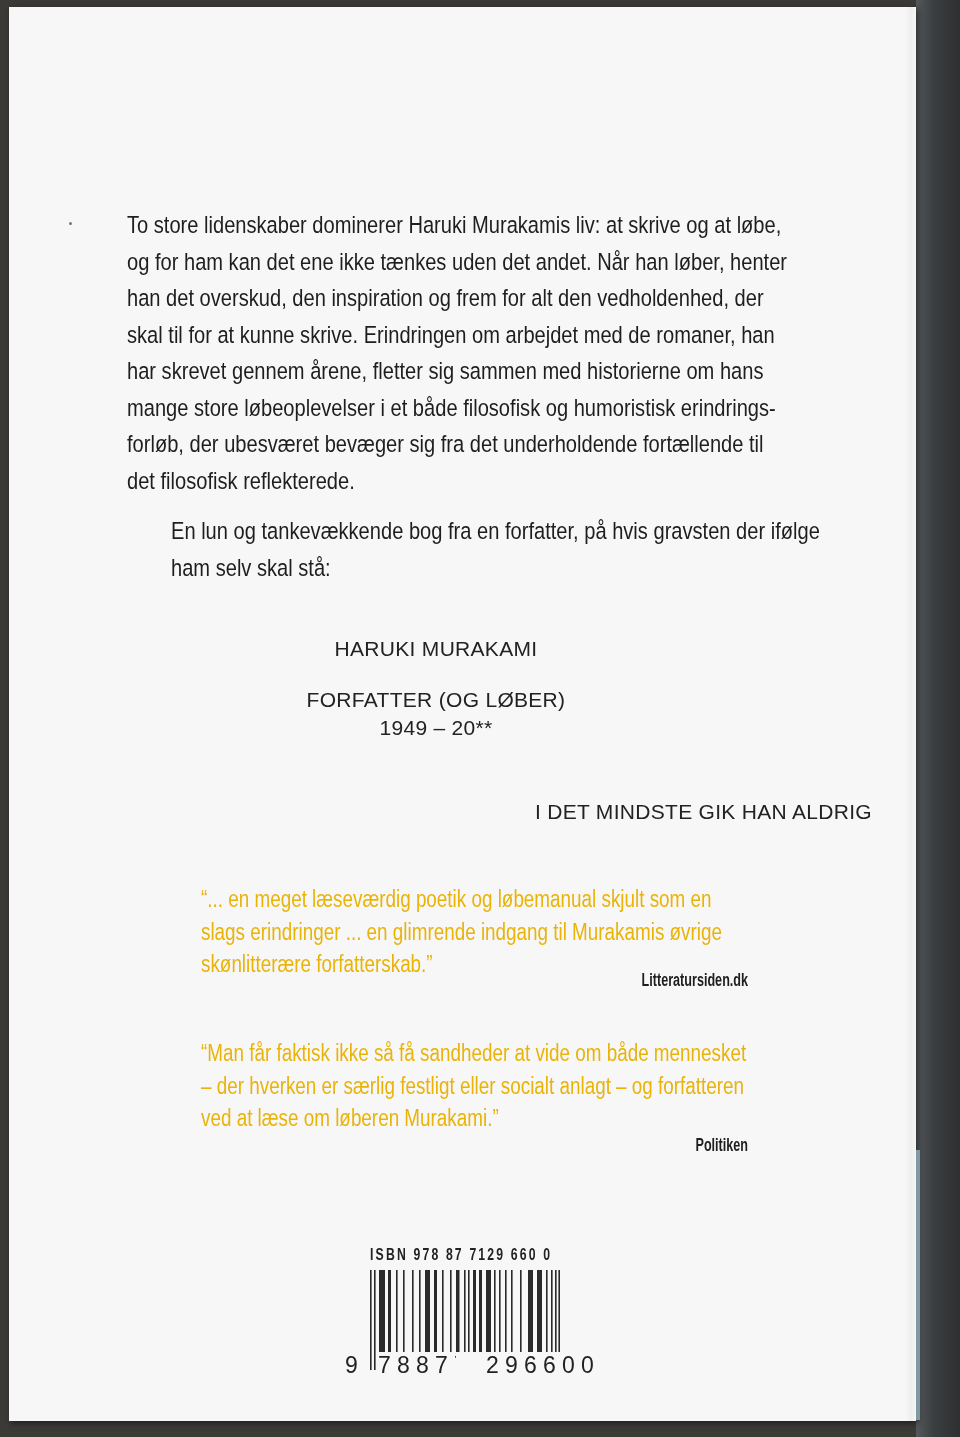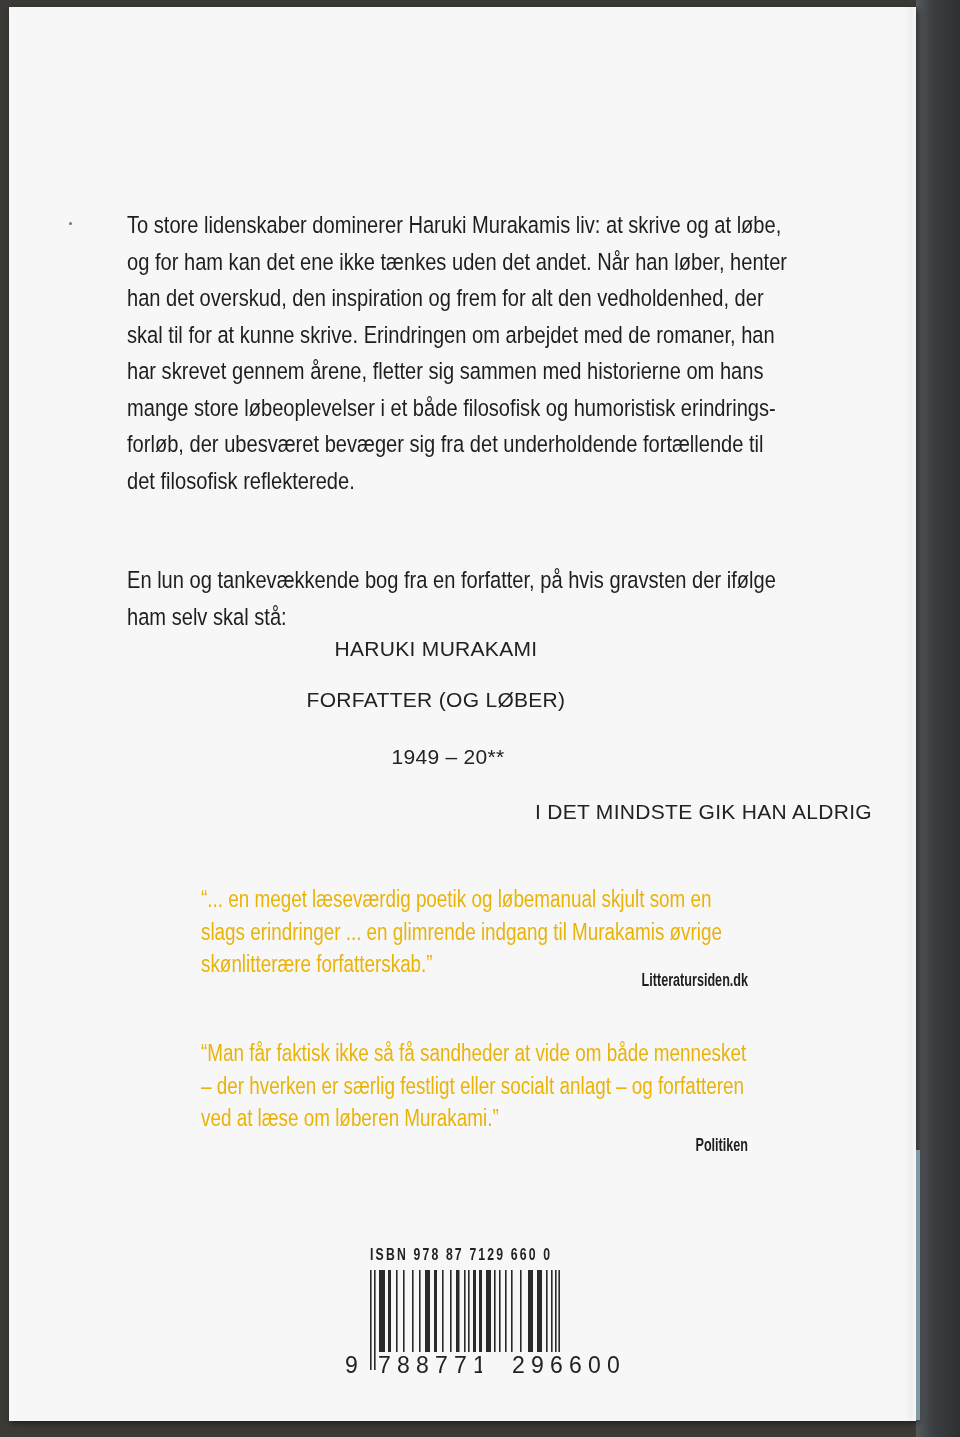--- a/index.html
+++ b/index.html
@@ -31,31 +31,31 @@
 
   .blurb {
     position: absolute; left: 127px; width: 700px;
     color: #1e1e1e;
     font-family: Liberation Sans, sans-serif;
     font-size: 24.5px; line-height: 36.5px;
     transform-origin: left top;
   }
   .blurb .line { display:block; white-space: nowrap; transform: scaleX(0.82); transform-origin: left center; }
   #p1 { top: 207px; }
-  #p2 { top: 562px; }
+  #p2 { top: 513px; margin-left: 44px; }
 
   .epitaph {
     position: absolute; left: 0; width: 872px; text-align: center;
     color: #222; font-size: 21px; letter-spacing: 0.3px;
     font-family: "Liberation Sans", "DejaVu Sans", sans-serif;
     font-weight: normal;
   }
   #e1 { top: 637px; }
   #e2 { top: 688px; }
-  #e3 { top: 745px; margin-left: 12px; }
+  #e3 { top: 716px; }
   #e4 { top: 800px; text-align: right; }
 
   .quote {
     position: absolute; left: 201px; width: 560px;
     color: #eab308; font-size: 23px; line-height: 32.5px;
     font-family: "Liberation Sans", "DejaVu Sans", sans-serif;
   }
   .quote .line { display:block; white-space: nowrap; transform: scaleX(0.82); transform-origin: left center; }
   #q1 { top: 883px; }
   #q2 { top: 1037px; }
@@ -79,21 +79,21 @@
     position: absolute; left: 370px; top: 1270px; width: 190px; height: 100px;
   }
   .barcode-digits {
     position: absolute; top: 1352px;
     font-family: "Liberation Sans", "DejaVu Sans", sans-serif;
     font-size: 23px; color: #222; letter-spacing: 6.2px;
     background: #f7f7f8; padding: 0 1px; line-height: 26px;
   }
   #bd0 { left: 344px; background: transparent; }
   #bd1 { left: 377px; }
-  #bd2 { left: 482px; padding-left: 30px; }
+  #bd2 { left: 456px; padding-left: 30px; }
 </style>
 </head>
 <body>
 
 <div class="right-edge"></div>
 <div class="cover">
   <div class="spine-fold"></div>
 </div>
 <div class="right-edge-blue"></div>
 <div class="stray-dot"></div>

